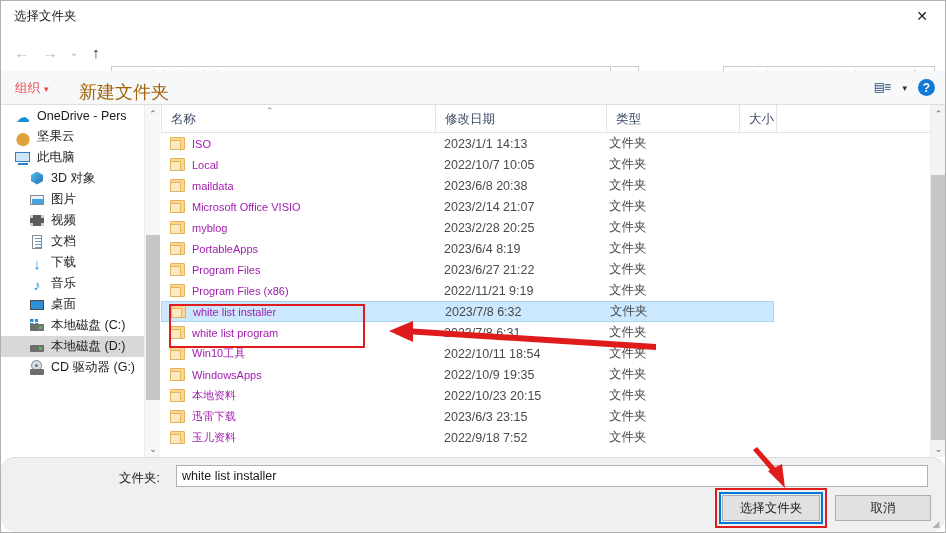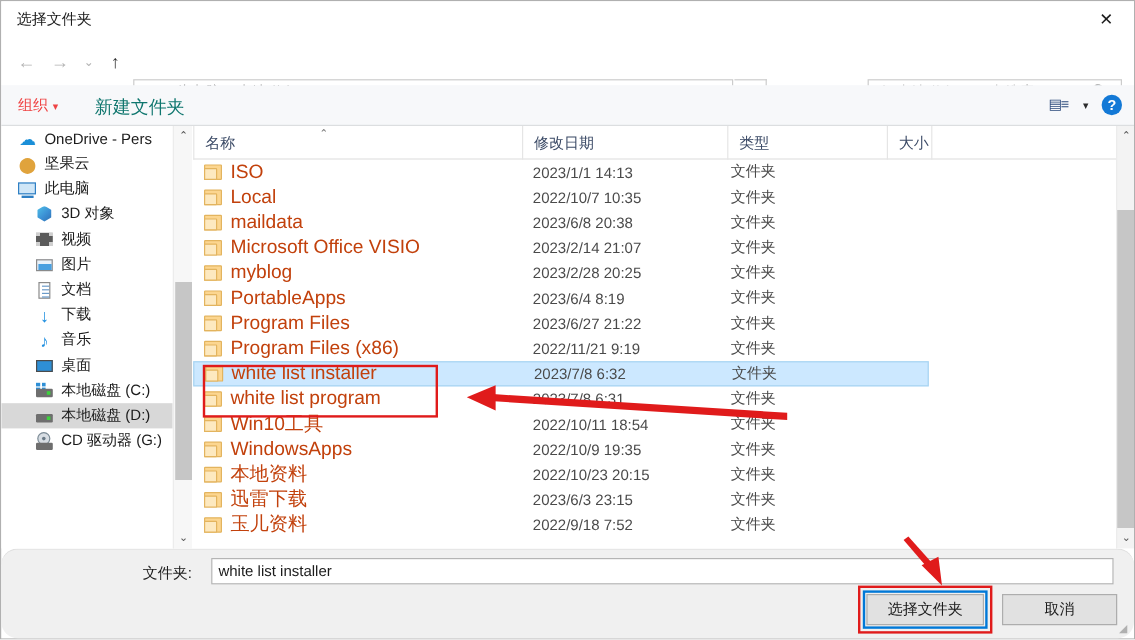--- a/index.html
+++ b/index.html
@@ -92,21 +92,21 @@
   
   #toolbar {
     position: absolute; left: 0; top: 70px; width: 944px; height: 34px;
     background: #f7f8fa; border-bottom: 1px solid #dcdee0;
   }
   #tb-organize {
     position: absolute; left: 14px; top: 9px; font-size: 12.5px; color: #ef4444;
   }
   #tb-organize .caret { font-size: 9px; margin-left: 4px; }
   #tb-newfolder {
-    position: absolute; left: 78px; top: 9px; font-size: 15px; color: #0f766e;
+    position: absolute; left: 78px; top: 9px; font-size: 18px; color: #a16207;
   }
   #tb-viewicon {
     position: absolute; right: 55px; top: 9px;
     font-size: 12px; color: #2c4a7c; letter-spacing: -1px;
   }
   #tb-viewcaret {
     position: absolute; right: 38px; top: 12px; font-size: 9px; color: #2c2c2c;
   }
   #tb-help {
     position: absolute; right: 10px; top: 8px;
@@ -255,21 +255,21 @@
   }
   .folder-icon .back {
     position: absolute; left: 0; top: 0; width: 15px; height: 13px;
     background: #fcd690; border: 1px solid #e3b45e; border-radius: 1px;
   }
   .folder-icon .front {
     position: absolute; left: 0; top: 2.5px; width: 11px; height: 10.5px;
     background: #fde9c0; border: 1px solid #e3b45e; border-radius: 0 1px 1px 0;
   }
   .cell-name {
-    position: absolute; left: 31px; font-size: 16px; color: #c2410c;
+    position: absolute; left: 31px; font-size: 11px; color: #a21caf;
     white-space: nowrap;
   }
   .cell-date {
     position: absolute; left: 283px; font-size: 12.5px; color: #4a4a4a;
     white-space: nowrap;
   }
   .cell-type {
     position: absolute; left: 448px; font-size: 12.5px; color: #4a4a4a;
     white-space: nowrap;
   }
@@ -404,29 +404,29 @@
         <span class="side-label">此电脑</span>
       </div>
       <div class="side-item indent">
         <span class="side-icon">
           <span class="ic-3d"></span>
         </span>
         <span class="side-label">3D 对象</span>
       </div>
       <div class="side-item indent">
         <span class="side-icon">
+          <span class="ic-pic"></span>
+        </span>
+        <span class="side-label">图片</span>
+      </div>
+      <div class="side-item indent">
+        <span class="side-icon">
           <span class="ic-video"></span>
         </span>
         <span class="side-label">视频</span>
-      </div>
-      <div class="side-item indent">
-        <span class="side-icon">
-          <span class="ic-pic"></span>
-        </span>
-        <span class="side-label">图片</span>
       </div>
       <div class="side-item indent">
         <span class="side-icon">
           <span class="ic-doc"></span>
         </span>
         <span class="side-label">文档</span>
       </div>
       <div class="side-item indent">
         <span class="side-icon"><span class="ic-dl">↓</span></span>
         <span class="side-label">下载</span>
@@ -479,21 +479,21 @@
           <span class="cell-name">ISO</span>
           <span class="cell-date">2023/1/1 14:13</span>
           <span class="cell-type">文件夹</span>
         </div>
         <div class="row">
           <span class="folder-icon">
             <span class="back"></span>
             <span class="front"></span>
           </span>
           <span class="cell-name">Local</span>
-          <span class="cell-date">2022/10/7 10:35</span>
+          <span class="cell-date">2022/10/7 10:05</span>
           <span class="cell-type">文件夹</span>
         </div>
         <div class="row">
           <span class="folder-icon">
             <span class="back"></span>
             <span class="front"></span>
           </span>
           <span class="cell-name">maildata</span>
           <span class="cell-date">2023/6/8 20:38</span>
           <span class="cell-type">文件夹</span>

